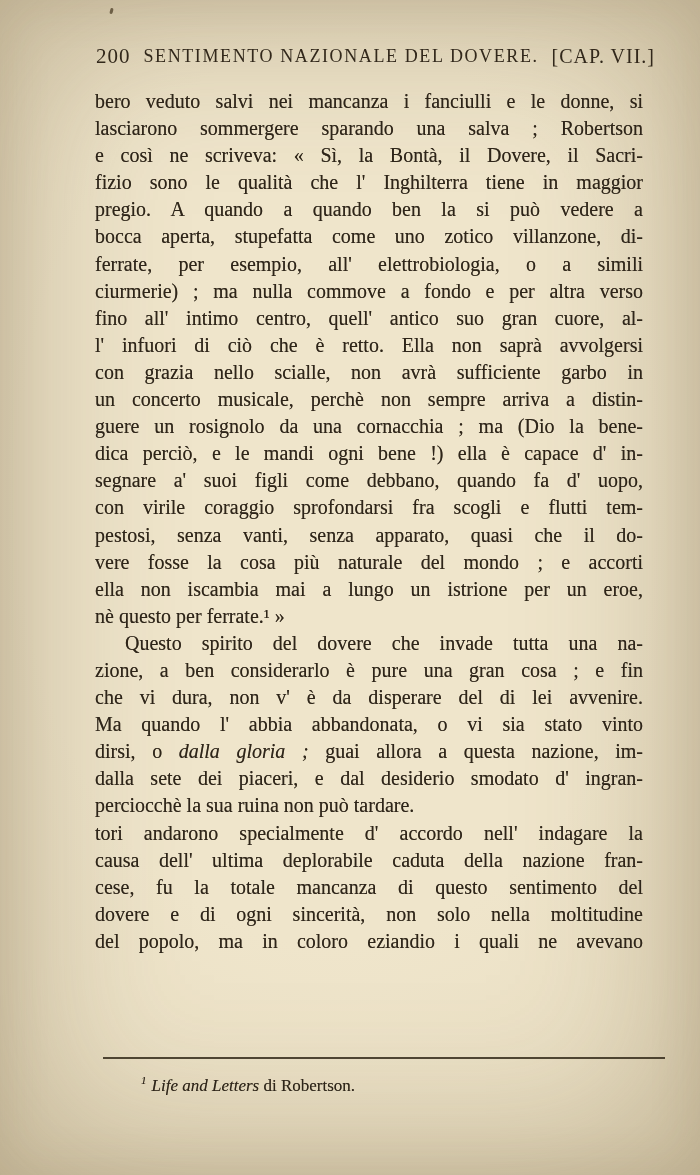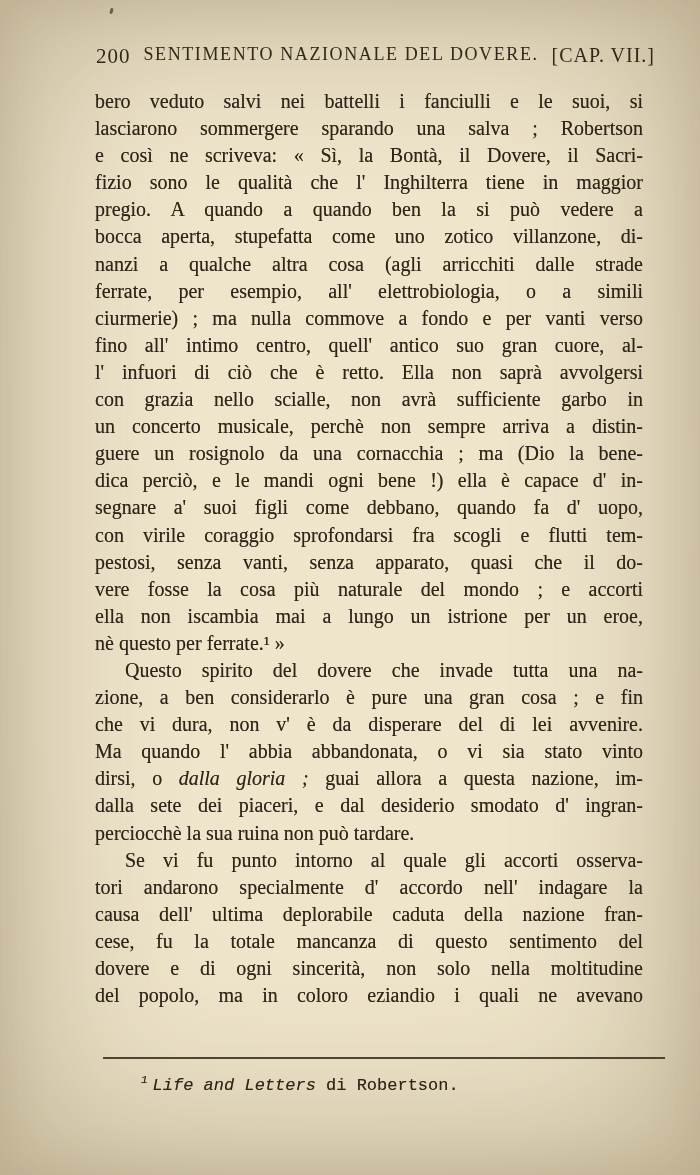--- a/index.html
+++ b/index.html
@@ -14,21 +14,21 @@
     font-family: "Liberation Serif", "DejaVu Serif", serif;
     color: #2e2519;
   }
   .vignette {
     position: absolute; inset: 0; pointer-events: none;
     box-shadow: inset 0 0 150px 35px rgba(112, 92, 56, 0.30),
                 inset 0 0 45px 8px rgba(112, 92, 56, 0.12);
   }
   .header {
     position: absolute; left: 96px; top: 44px; width: 559px;
-    display: flex; align-items: flex-start;
+    display: flex; align-items: center;
     color: #32281b;
   }
   .pagenum { font-size: 21px; letter-spacing: 1px; }
   .htitle  { flex: 1; text-align: center; font-size: 18px; letter-spacing: 1.6px; }
   .hchap   { font-size: 20px; letter-spacing: 1px; }
   .bodytext {
     position: absolute; left: 95px; top: 88px; width: 548px;
   }
   .line {
     font-size: 20px;
@@ -42,21 +42,20 @@
   .line.pend   { text-align-last: left; }
   .it { font-style: italic; }
   .fnrule {
     position: absolute; left: 103px; top: 1057px; width: 562px; height: 2px;
     background: #39301f; opacity: 0.88;
   }
   .footnote {
     position: absolute; left: 141px; top: 1074px;
     font-size: 17px;
     text-shadow: 0 0 0.4px rgba(46, 37, 25, 0.5);
-    font-family: Liberation Mono, monospace;
   }
   .footnote sup { font-size: 11px; font-style: italic; margin-right: 5px; }
   .speck {
     position: absolute; left: 110px; top: 8px; width: 3px; height: 6px;
     background: #6d5f46; border-radius: 2px; transform: rotate(14deg);
   }
 </style>
 </head>
 <body>
 
@@ -65,49 +64,47 @@
 
   <div class="speck"></div>
 
   <div class="header">
     <span class="pagenum">200</span>
     <span class="htitle">SENTIMENTO NAZIONALE DEL DOVERE.</span>
     <span class="hchap">[CAP. VII.]</span>
   </div>
 
   <div class="bodytext" id="body-lines">
-      <div class="line"><span>bero veduto salvi nei battelli i fanciulli e le suoi, si</span></div>
+      <div class="line"><span>bero veduto salvi nei mancanza i fanciulli e le donne, si</span></div>
       <div class="line"><span>lasciarono sommergere sparando una salva ; Robertson</span></div>
       <div class="line"><span>e così ne scriveva: « Sì, la Bontà, il Dovere, il Sacri-</span></div>
       <div class="line"><span>fizio sono le qualità che l' Inghilterra tiene in maggior</span></div>
       <div class="line"><span>pregio. A quando a quando ben la si può vedere a</span></div>
       <div class="line"><span>bocca aperta, stupefatta come uno zotico villanzone, di-</span></div>
-      <div class="line"><span>nanzi a qualche altra cosa (agli arricchiti dalle strade</span></div>
       <div class="line"><span>ferrate, per esempio, all' elettrobiologia, o a simili</span></div>
-      <div class="line"><span>ciurmerie) ; ma nulla commove a fondo e per vanti verso</span></div>
+      <div class="line"><span>ciurmerie) ; ma nulla commove a fondo e per altra verso</span></div>
       <div class="line"><span>fino all' intimo centro, quell' antico suo gran cuore, al-</span></div>
       <div class="line"><span>l' infuori di ciò che è retto. Ella non saprà avvolgersi</span></div>
       <div class="line"><span>con grazia nello scialle, non avrà sufficiente garbo in</span></div>
       <div class="line"><span>un concerto musicale, perchè non sempre arriva a distin-</span></div>
       <div class="line"><span>guere un rosignolo da una cornacchia ; ma (Dio la bene-</span></div>
       <div class="line"><span>dica perciò, e le mandi ogni bene !) ella è capace d' in-</span></div>
       <div class="line"><span>segnare a' suoi figli come debbano, quando fa d' uopo,</span></div>
       <div class="line"><span>con virile coraggio sprofondarsi fra scogli e flutti tem-</span></div>
       <div class="line"><span>pestosi, senza vanti, senza apparato, quasi che il do-</span></div>
       <div class="line"><span>vere fosse la cosa più naturale del mondo ; e accorti</span></div>
       <div class="line"><span>ella non iscambia mai a lungo un istrione per un eroe,</span></div>
       <div class="line pend"><span>nè questo per ferrate.¹ »</span></div>
       <div class="line indent"><span>Questo spirito del dovere che invade tutta una na-</span></div>
       <div class="line"><span>zione, a ben considerarlo è pure una gran cosa ; e fin</span></div>
       <div class="line"><span>che vi dura, non v' è da disperare del di lei avvenire.</span></div>
       <div class="line"><span>Ma quando l' abbia abbandonata, o vi sia stato vinto</span></div>
       <div class="line"><span>dirsi, o </span><span class="it">dalla gloria ;</span><span> guai allora a questa nazione, im-</span></div>
       <div class="line"><span>dalla sete dei piaceri, e dal desiderio smodato d' ingran-</span></div>
       <div class="line pend"><span>perciocchè la sua ruina non può tardare.</span></div>
-      <div class="line indent"><span>Se vi fu punto intorno al quale gli accorti osserva-</span></div>
       <div class="line"><span>tori andarono specialmente d' accordo nell' indagare la</span></div>
       <div class="line"><span>causa dell' ultima deplorabile caduta della nazione fran-</span></div>
       <div class="line"><span>cese, fu la totale mancanza di questo sentimento del</span></div>
       <div class="line"><span>dovere e di ogni sincerità, non solo nella moltitudine</span></div>
       <div class="line"><span>del popolo, ma in coloro eziandio i quali ne avevano</span></div>
     </div>
 
   <div class="fnrule"></div>
 
   <div class="footnote">

